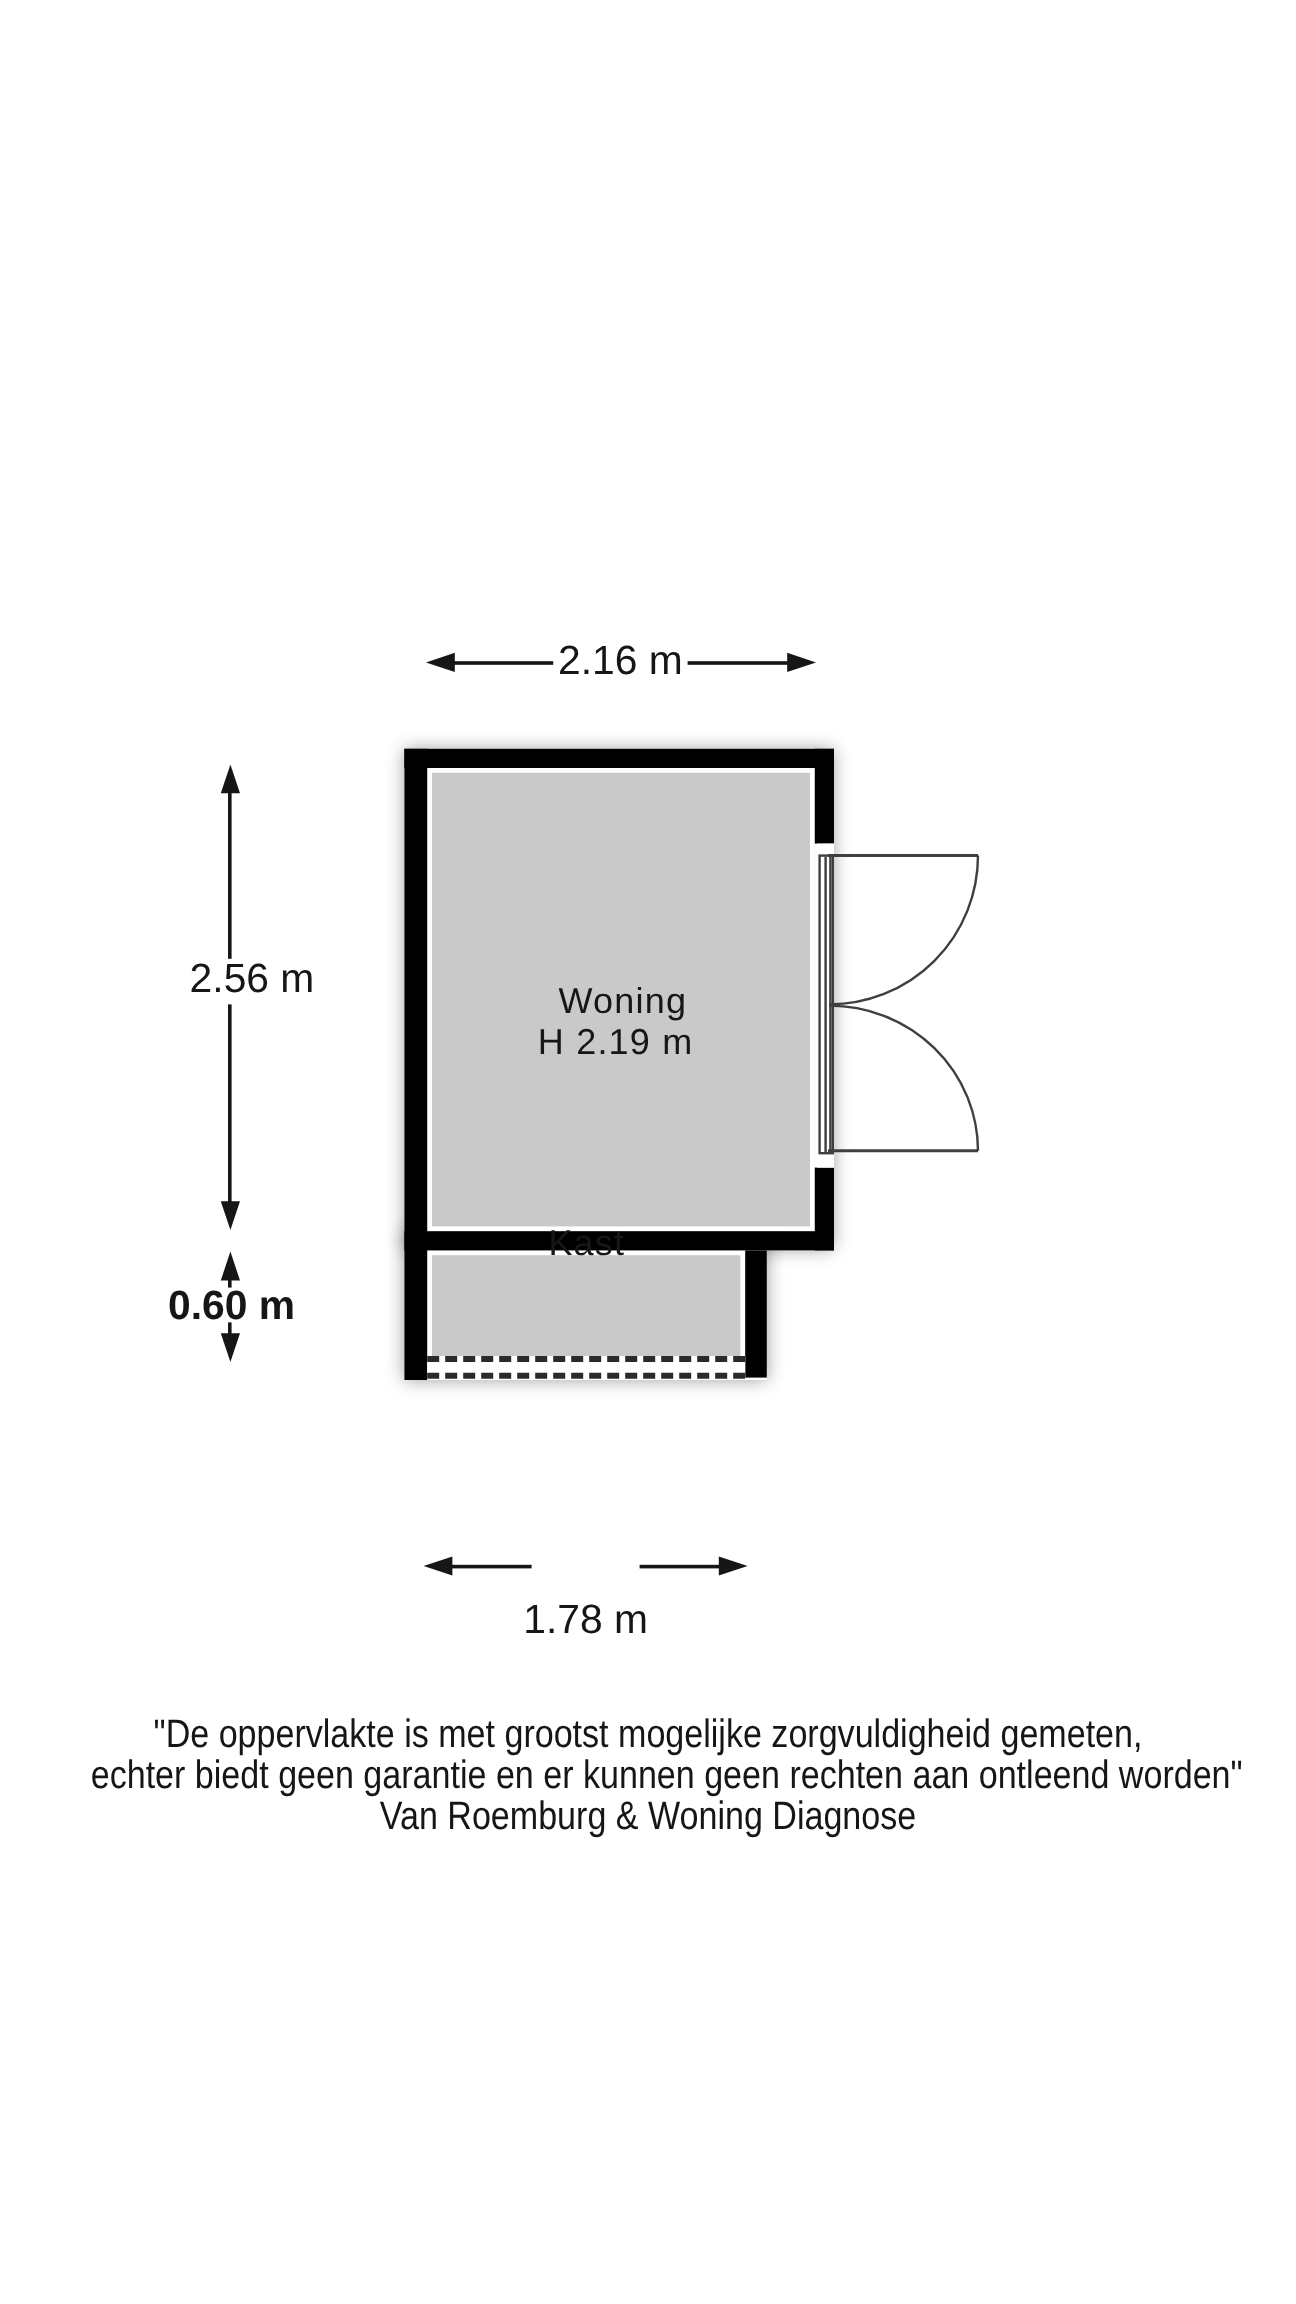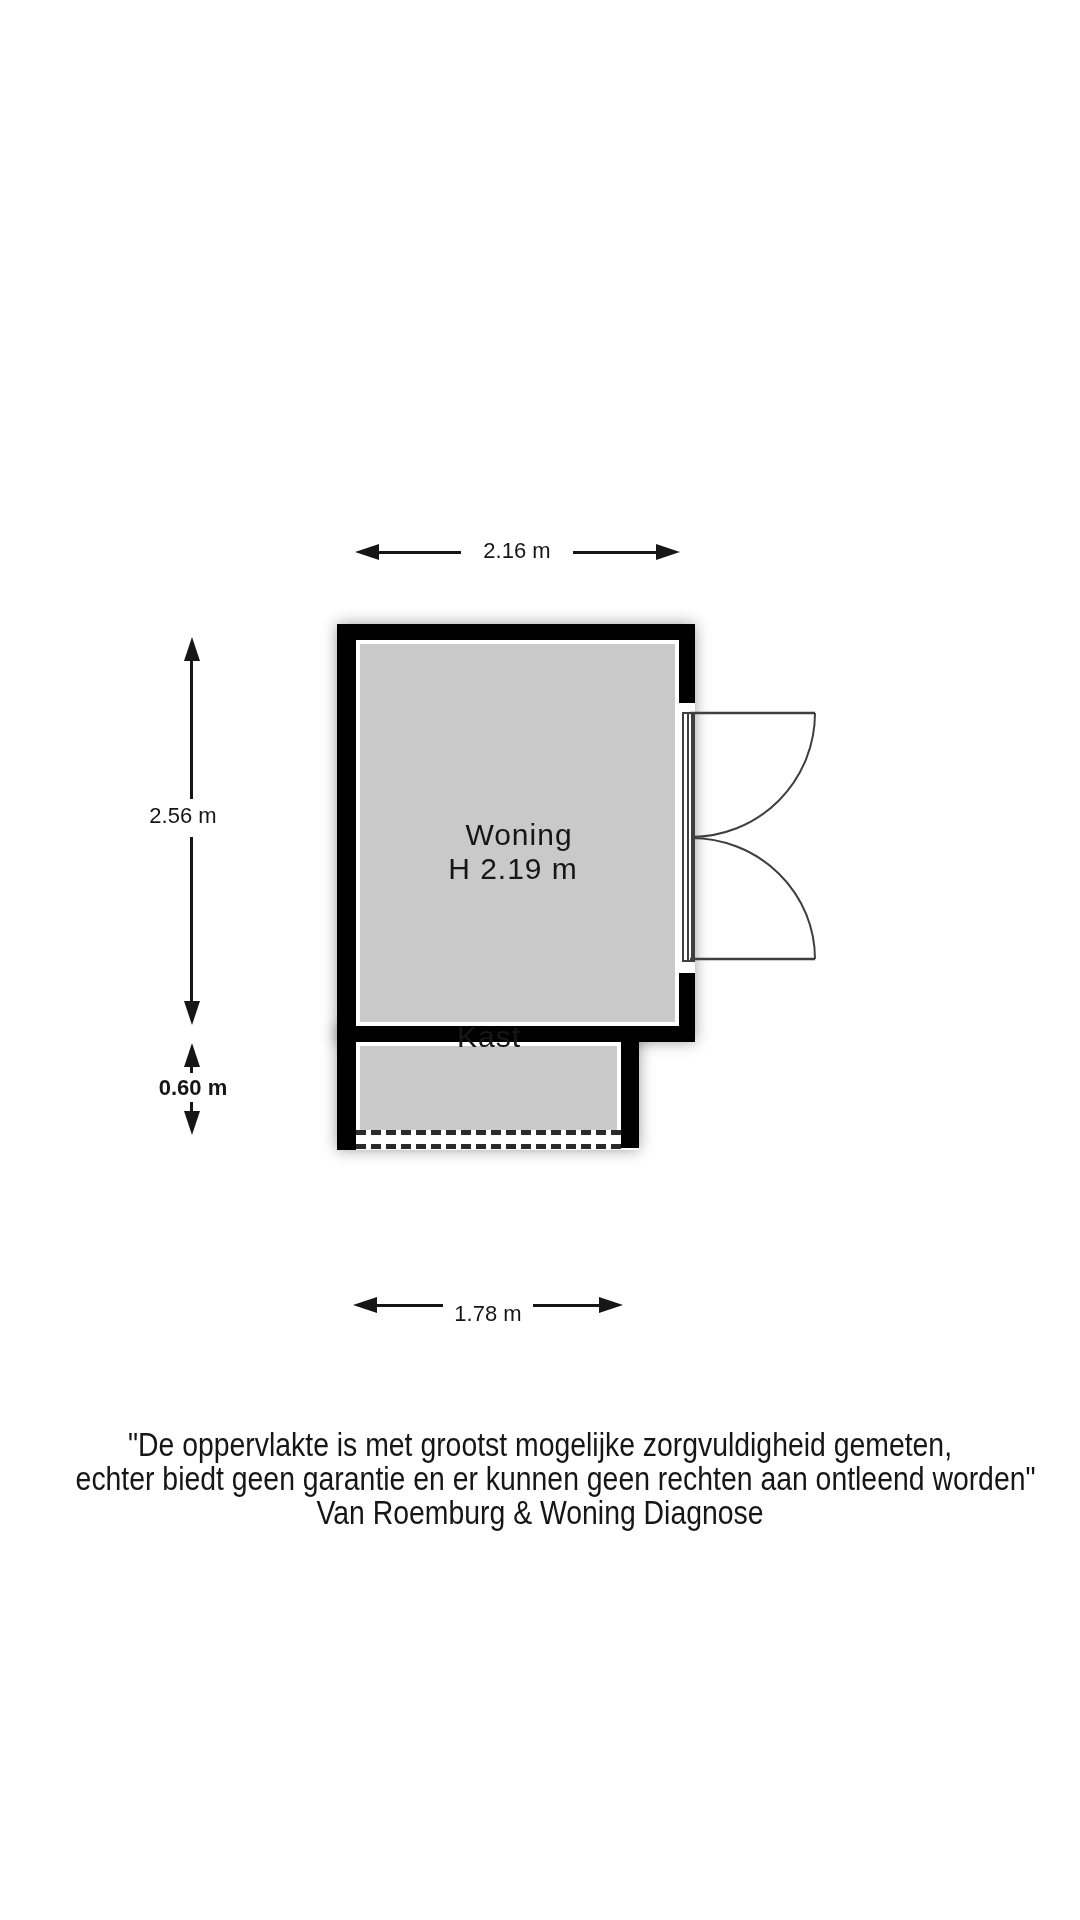--- a/index.html
+++ b/index.html
@@ -13,21 +13,21 @@
   #screen{
     position:relative;width:1080px;height:1920px;background:#ffffff;overflow:hidden;
     font-family:"Liberation Sans", sans-serif;color:var(--text);
   }
   .abs{position:absolute;}
   .wall{position:absolute;background:var(--wall);}
   .shadowbox{position:absolute;background:#ffffff;box-shadow:0 0 14px rgba(0,0,0,0.38);}
   .roomfill{position:absolute;background:var(--room-fill);box-sizing:border-box;border:4px solid #ffffff;}
   .label{position:absolute;text-align:center;white-space:nowrap;color:var(--text);}
   .title{font-size:36px;line-height:40px;}
-  .dim-label{font-size:22px;line-height:36px;}
+  .dim-label{font-size:34px;line-height:36px;}
   .room-label{font-size:30px;line-height:34px;letter-spacing:1px;}
   .dline{position:absolute;background:var(--text);}
   .arrow{position:absolute;width:0;height:0;}
   .arrow.left {border-top:8px solid transparent;border-bottom:8px solid transparent;border-right:24px solid var(--text);}
   .arrow.right{border-top:8px solid transparent;border-bottom:8px solid transparent;border-left:24px solid var(--text);}
   .arrow.up   {border-left:8px solid transparent;border-right:8px solid transparent;border-bottom:24px solid var(--text);}
   .arrow.down {border-left:8px solid transparent;border-right:8px solid transparent;border-top:24px solid var(--text);}
   .jamb{position:absolute;background:#ffffff;}
   .track{position:absolute;background:#ffffff;border:2px solid var(--door-stroke);box-sizing:border-box;}
   .track-line{position:absolute;top:0;bottom:0;width:2px;background:var(--door-stroke);}
@@ -50,37 +50,37 @@
     <div class="arrow left" style="left:355px;top:544px;"></div>
     <div class="dline" style="left:377px;top:551px;width:84px;height:3px;"></div>
     <div class="label dim-label" style="left:432px;top:533px;width:170px;">2.16 m</div>
     <div class="dline" style="left:573px;top:551px;width:84px;height:3px;"></div>
     <div class="arrow right" style="left:656px;top:544px;"></div>
   </div>
 
   <div>
     <div class="arrow up" style="left:184px;top:637px;"></div>
     <div class="dline" style="left:190px;top:659px;width:3px;height:140px;"></div>
-    <div class="label dim-label" style="left:98px;top:798px;width:170px;">2.56 m</div>
+    <div class="label dim-label" style="left:125px;top:798px;width:170px;">2.56 m</div>
     <div class="dline" style="left:190px;top:837px;width:3px;height:166px;"></div>
     <div class="arrow down" style="left:184px;top:1001px;"></div>
   </div>
 
   <div>
     <div class="arrow up" style="left:184px;top:1043px;"></div>
     <div class="dline" style="left:190px;top:1065px;width:3px;height:8px;"></div>
     <div class="label dim-label" style="left:108px;top:1070px;width:170px;font-weight:bold;">0.60 m</div>
     <div class="dline" style="left:190px;top:1102px;width:3px;height:10px;"></div>
     <div class="arrow down" style="left:184px;top:1111px;"></div>
   </div>
 
   <div>
     <div class="arrow left" style="left:353px;top:1297px;"></div>
     <div class="dline" style="left:375px;top:1304px;width:68px;height:3px;"></div>
-    <div class="label dim-label" style="left:403px;top:1296px;width:170px;">1.78 m</div>
+    <div class="label dim-label" style="left:403px;top:1332px;width:170px;">1.78 m</div>
     <div class="dline" style="left:533px;top:1304px;width:68px;height:3px;"></div>
     <div class="arrow right" style="left:599px;top:1297px;"></div>
   </div>
 
   <div>
 
     <div class="shadowbox" style="left:337px;top:624px;width:358px;height:418px;"></div>
     <div class="shadowbox" style="left:337px;top:1026px;width:302px;height:124px;"></div>
 
     <div class="roomfill" style="left:356px;top:640px;width:323px;height:386px;"></div>

